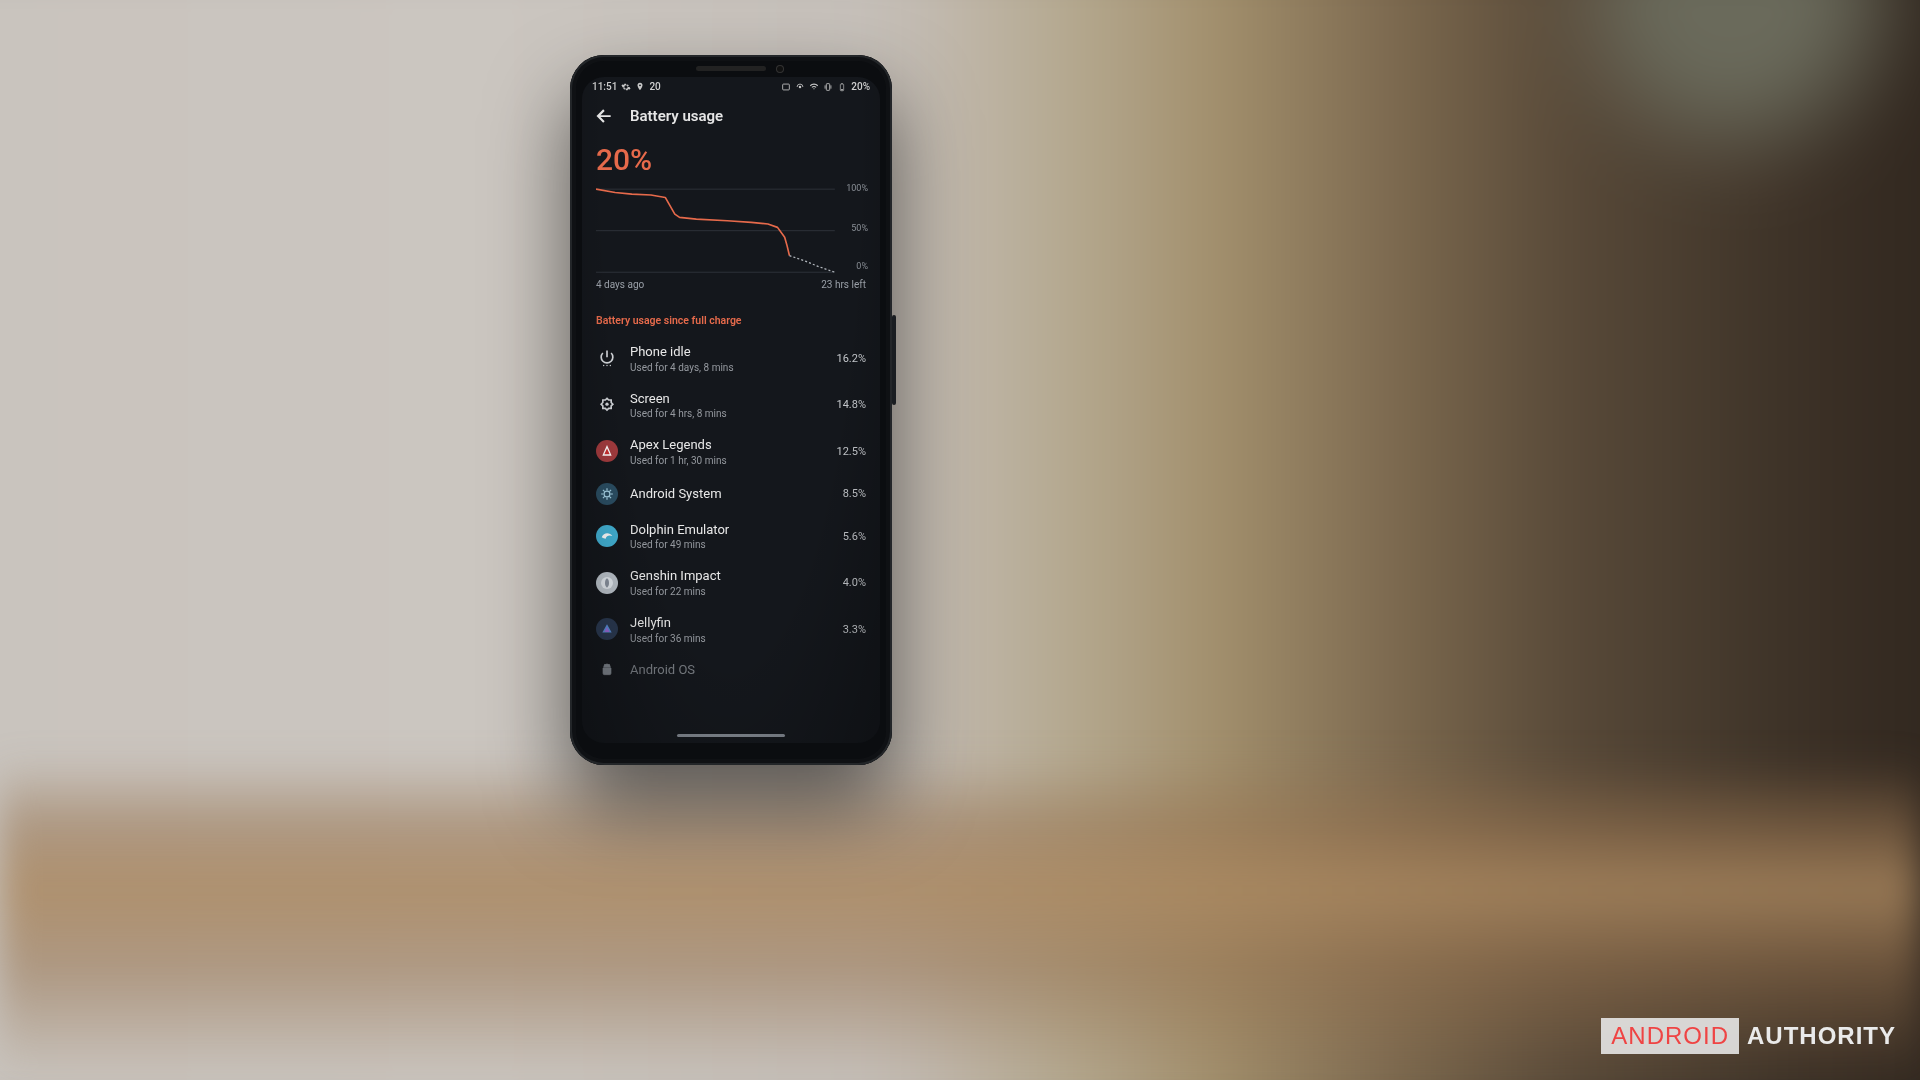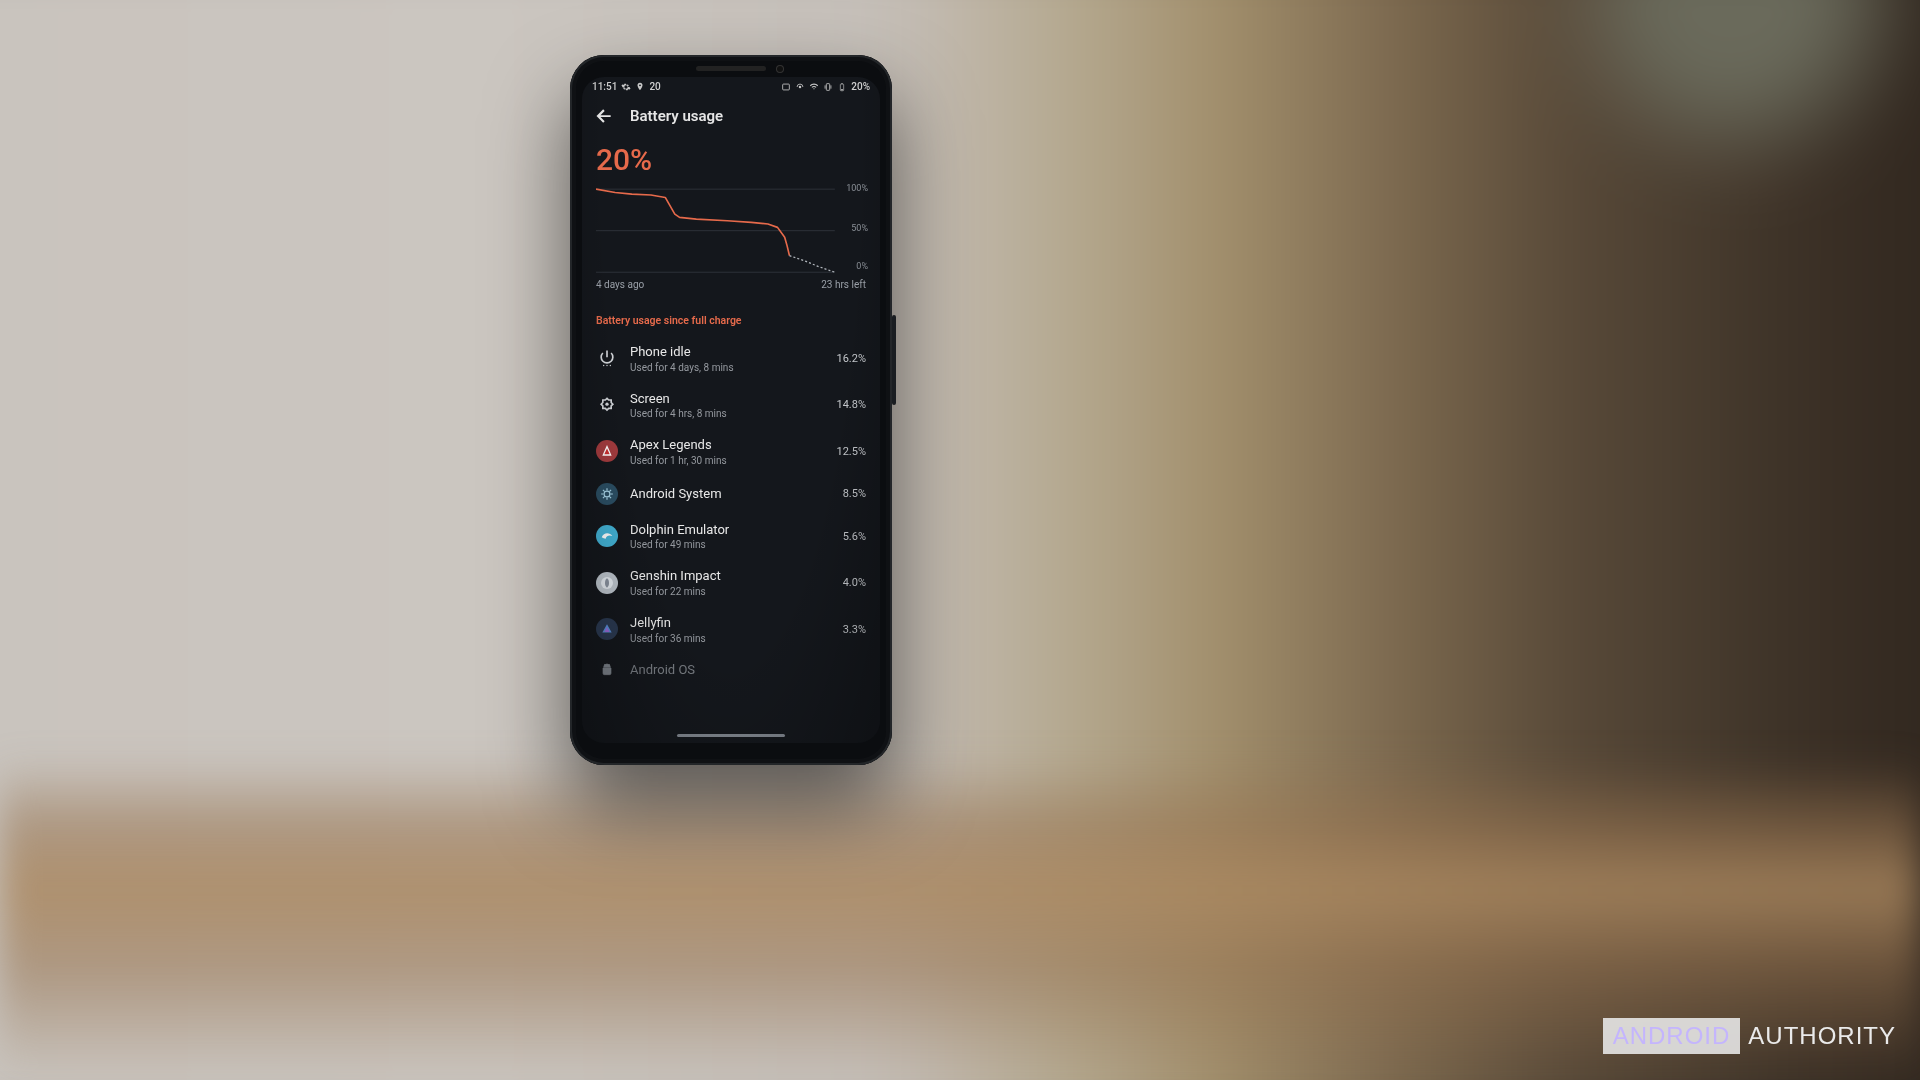--- a/index.html
+++ b/index.html
@@ -176,23 +176,23 @@
 
   
   .watermark {
     position: absolute; right: 24px; bottom: 26px;
     display: flex; align-items: center; gap: 8px;
     font-family: Arial, sans-serif; font-weight: 400;
     color: #eaeaea; font-size: 24px; letter-spacing: 1px;
   }
   .watermark .boxed {
     background: rgba(230,230,230,0.9);
-    color: #c4b5fd; padding: 4px 10px; font-weight: 500;
-  }
-  .watermark .thin { font-weight: 400; }
+    color: #ef4444; padding: 4px 10px; font-weight: 500;
+  }
+  .watermark .thin { font-weight: 700; }
 </style>
 </head>
 <body>
 
 <div class="scene"></div>
 <div class="table-edge"></div>
 
 <div class="phone">
   <div class="earpiece"></div>
   <div class="selfie-cam"></div>

